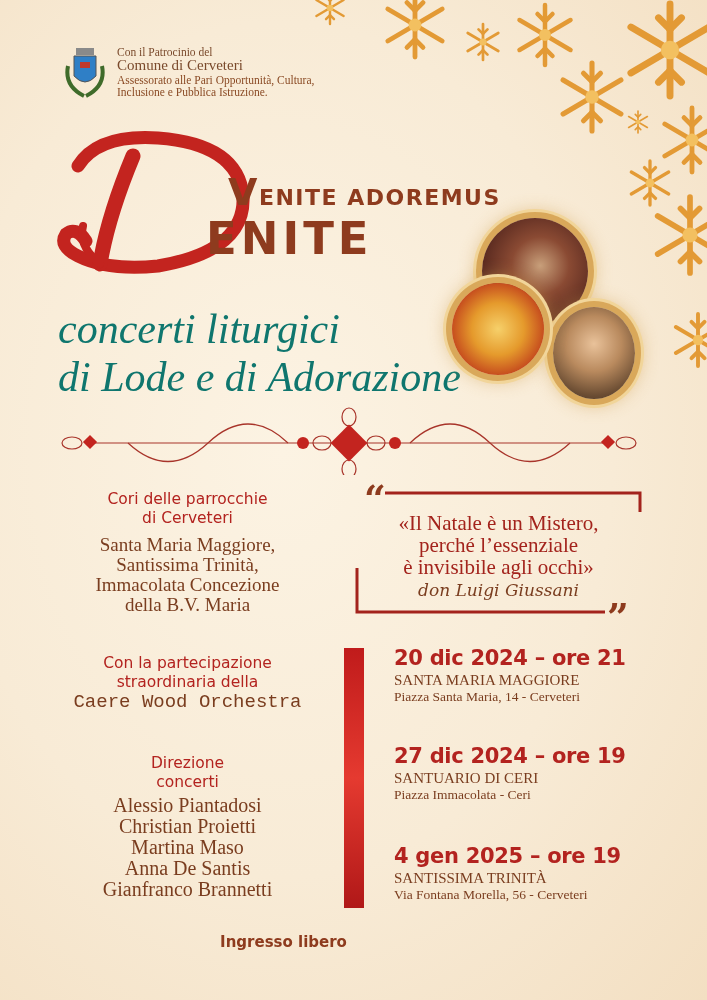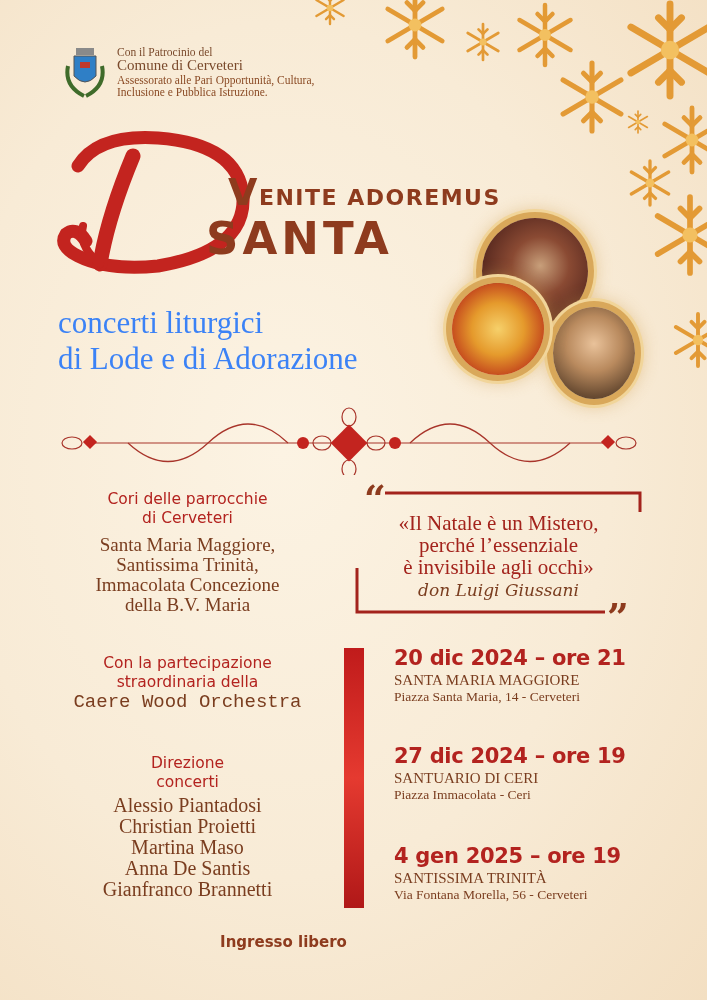--- a/index.html
+++ b/index.html
@@ -14,21 +14,21 @@
   .patron { left:117px; top:46px; color:#7a4a2c; line-height:1.05; }
   .patron .l1 { font-size:11.5px; }
   .patron .l2 { font-size:15px; }
   .patron .l3, .patron .l4 { font-size:11.5px; color:#8a4a24; }
   
   .bigD { left:38px; top:126px; width:220px; height:150px; }
   .venite { left:228px; top:170px; color:#8e3b1e; font-family:"DejaVu Sans", sans-serif; font-weight:bold; letter-spacing:1.5px; }
   .venite .cap { font-size:38px; }
   .venite .rest { font-size:22px; }
   .dominum { left:206px; top:212px; color:#8e3b1e; font-family:"DejaVu Sans", sans-serif; font-weight:bold; font-size:45px; letter-spacing:4px; }
-  .subtitle { left:58px; top:305px; color:#3b82f6; font-size:31px; line-height:1.15; }
+  .subtitle { left:58px; top:305px; color:#0f766e; font-style:italic; font-size:42px; line-height:1.15; }
   
   .medal { border-radius:50%; box-shadow: 0 0 0 6px #d9a85a, 0 0 0 9px #f1d59a, 0 0 16px 8px rgba(210,160,80,.45); overflow:hidden; }
   .m1 { left:482px; top:218px; width:106px; height:106px; background: radial-gradient(circle at 55% 45%, #c89f7a 0%, #8a4a33 35%, #5a2a20 70%, #3f1c15 100%); }
   .m2 { left:452px; top:283px; width:92px; height:92px; background: radial-gradient(circle at 50% 50%, #f6d06a 0%, #e59a2c 40%, #c2431c 75%, #7a2012 100%); }
   .m3 { left:553px; top:307px; width:82px; height:92px; border-radius:50%; background: radial-gradient(circle at 50% 40%, #e9c29a 0%, #b98a5e 40%, #6b4d33 75%, #3e2c1f 100%); }
   
   .divider { left:58px; top:405px; width:582px; height:70px; }
   
   .lcol { left:55px; width:265px; text-align:center; }
   .sans-red { color:#b3231f; font-family:"DejaVu Sans", sans-serif; font-size:15.5px; line-height:1.2; }
@@ -91,21 +91,21 @@
   <div class="l3">Assessorato alle Pari Opportunità, Cultura,</div>
   <div class="l4">Inclusione e Pubblica Istruzione.</div>
 </div>
 
 <svg class="abs bigD" viewBox="0 0 220 150">
   <path d="M40 40 Q60 8 120 12 Q200 18 205 70 Q208 125 120 140 Q70 145 40 130 Q20 120 28 108 Q38 100 48 115" stroke="#c3241f" stroke-width="13" fill="none" stroke-linecap="round"></path>
   <path d="M95 30 Q70 90 62 138" stroke="#c3241f" stroke-width="15" fill="none" stroke-linecap="round"></path>
   <path d="M62 138 Q40 120 45 100" stroke="#c3241f" stroke-width="8" fill="none" stroke-linecap="round"></path>
 </svg>
 <div class="abs venite"><span class="cap">V</span><span class="rest">ENITE ADOREMUS</span></div>
-<div class="abs dominum">SANTA</div>
+<div class="abs dominum">ENITE</div>
 <div class="abs subtitle">
   <div>concerti liturgici</div>
   <div>di Lode e di Adorazione</div>
 </div>
 
 <div class="abs medal m1"></div>
 <div class="abs medal m3"></div>
 <div class="abs medal m2"></div>
 
 <svg class="abs divider" viewBox="0 0 582 70">

